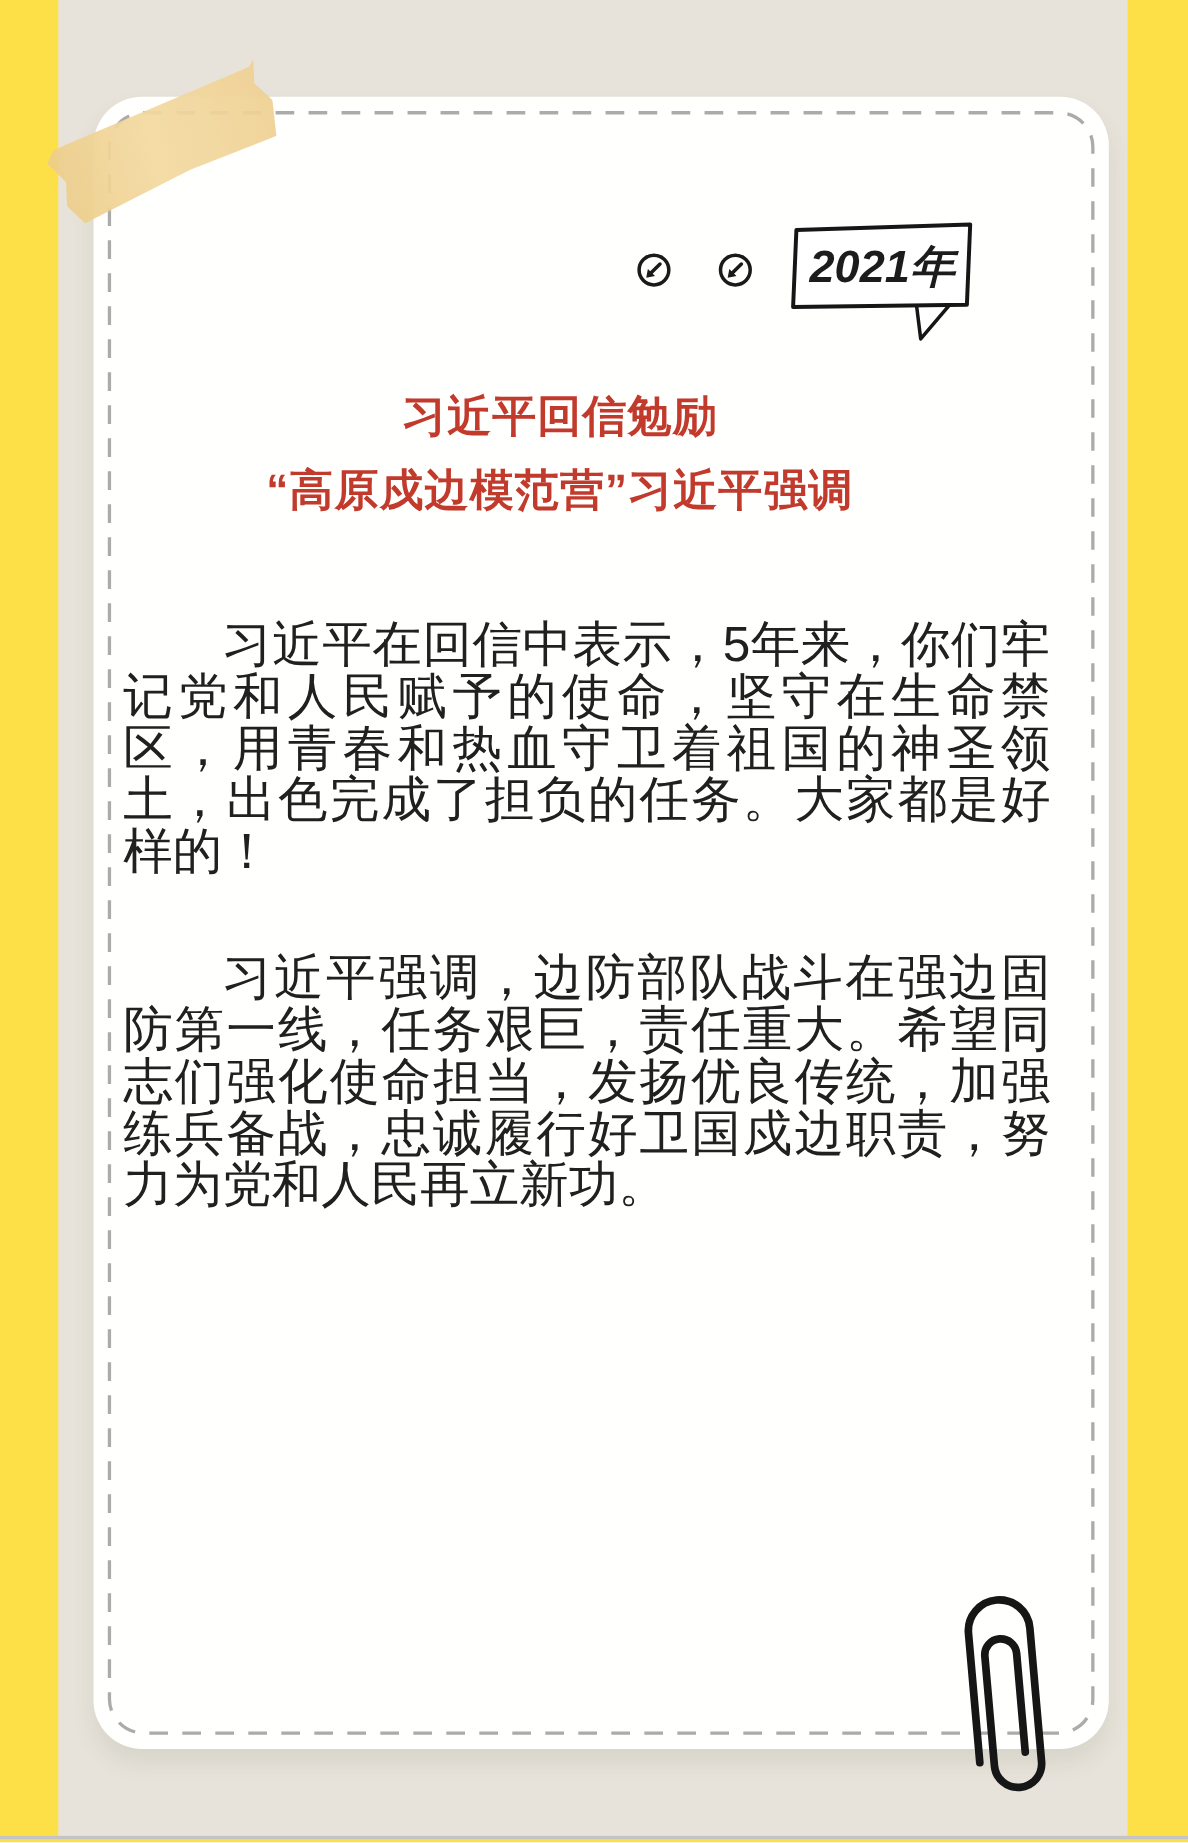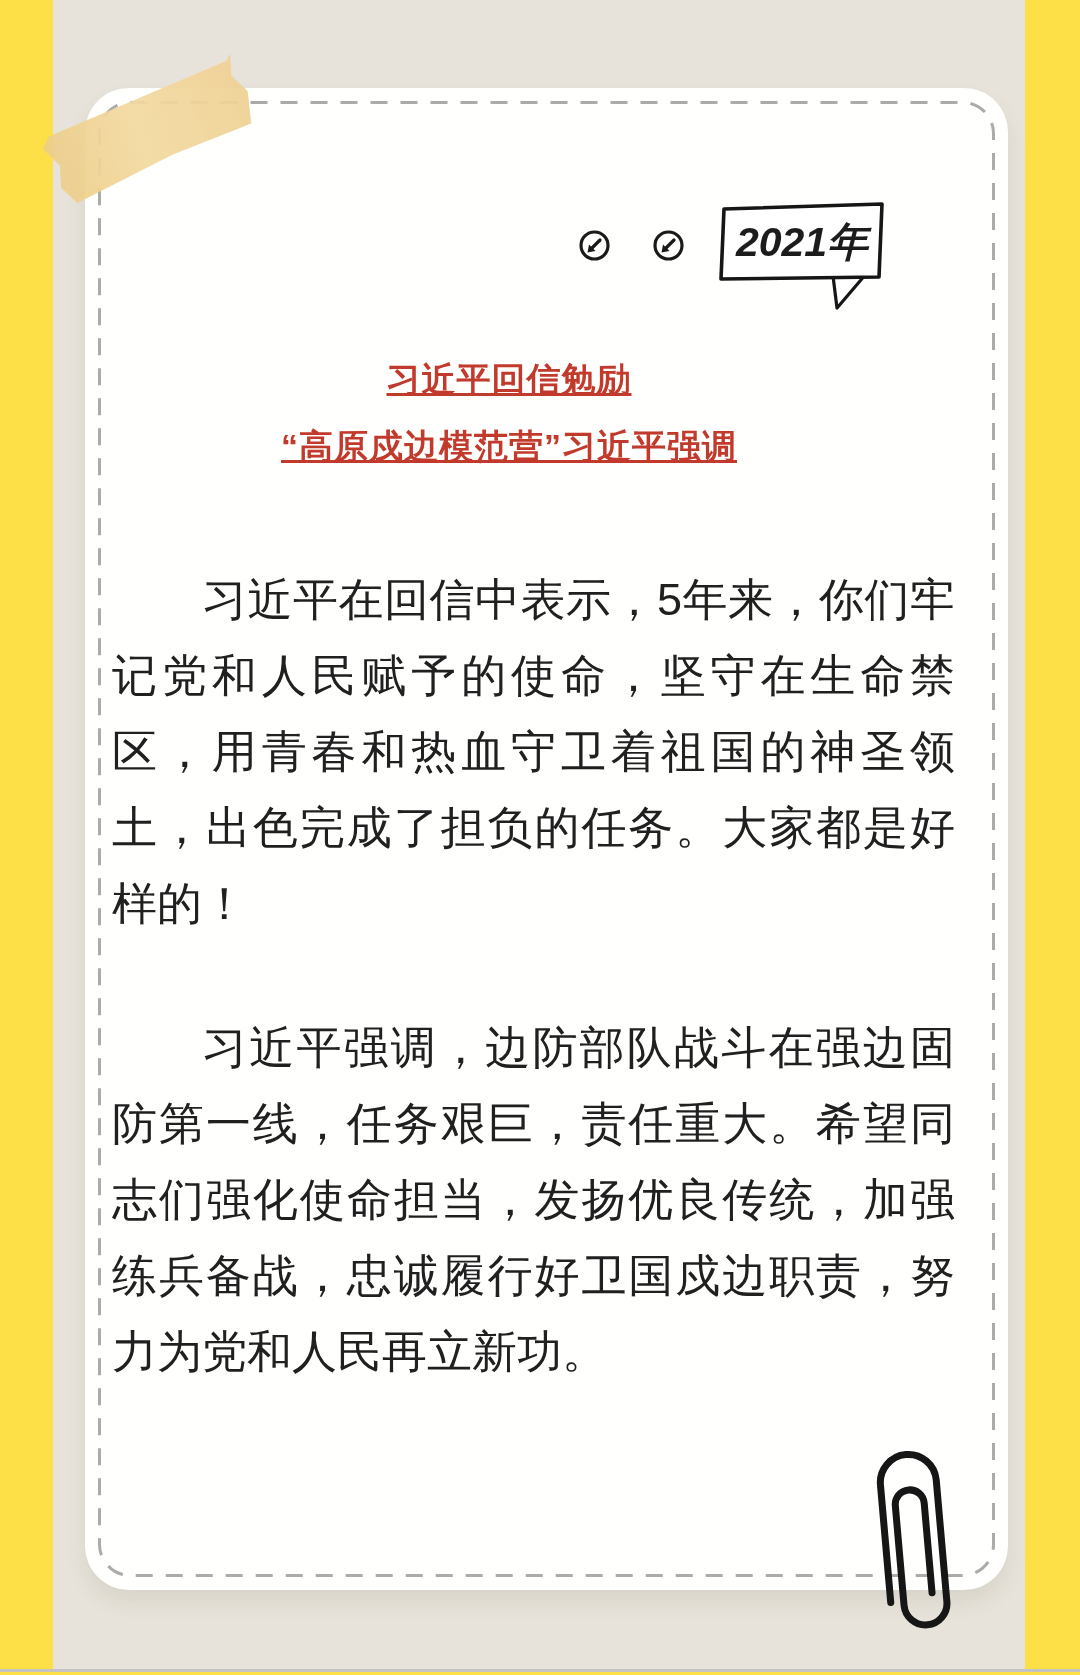--- a/index.html
+++ b/index.html
@@ -54,32 +54,31 @@
     font-size:41px;
     font-weight:bold;
     font-style:italic;
     fill:#1c1c1c;
   }
   .title-block{
     position:absolute;left:85px;top:346px;
     width:848px;
     text-align:center;
     color:#c23a2c;
-    font-size:34px;
+    font-size:40px;
     font-weight:bold;
     line-height:67px;
     letter-spacing:1px;
-    text-decoration:underline;
   }
   .body-block{
     position:absolute;left:112px;top:562px;
     width:843px;
     color:#202020;
     font-size:45px;
-    line-height:76px;
+    line-height:47px;
     font-weight:500;
     text-align:justify;
     text-justify:inter-character;
   }
   .body-block p{
     margin:0;
     text-indent:2em;
   }
   .body-block p + p{
     margin-top:68px;

